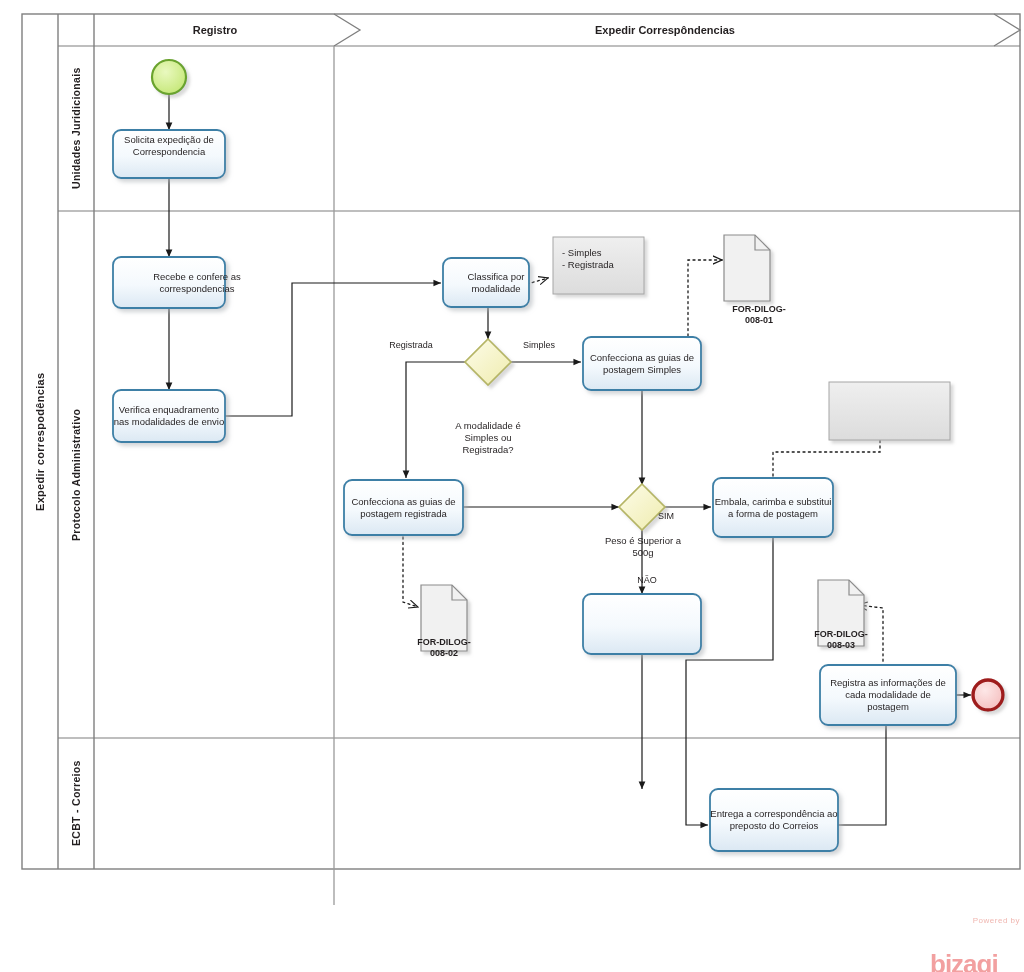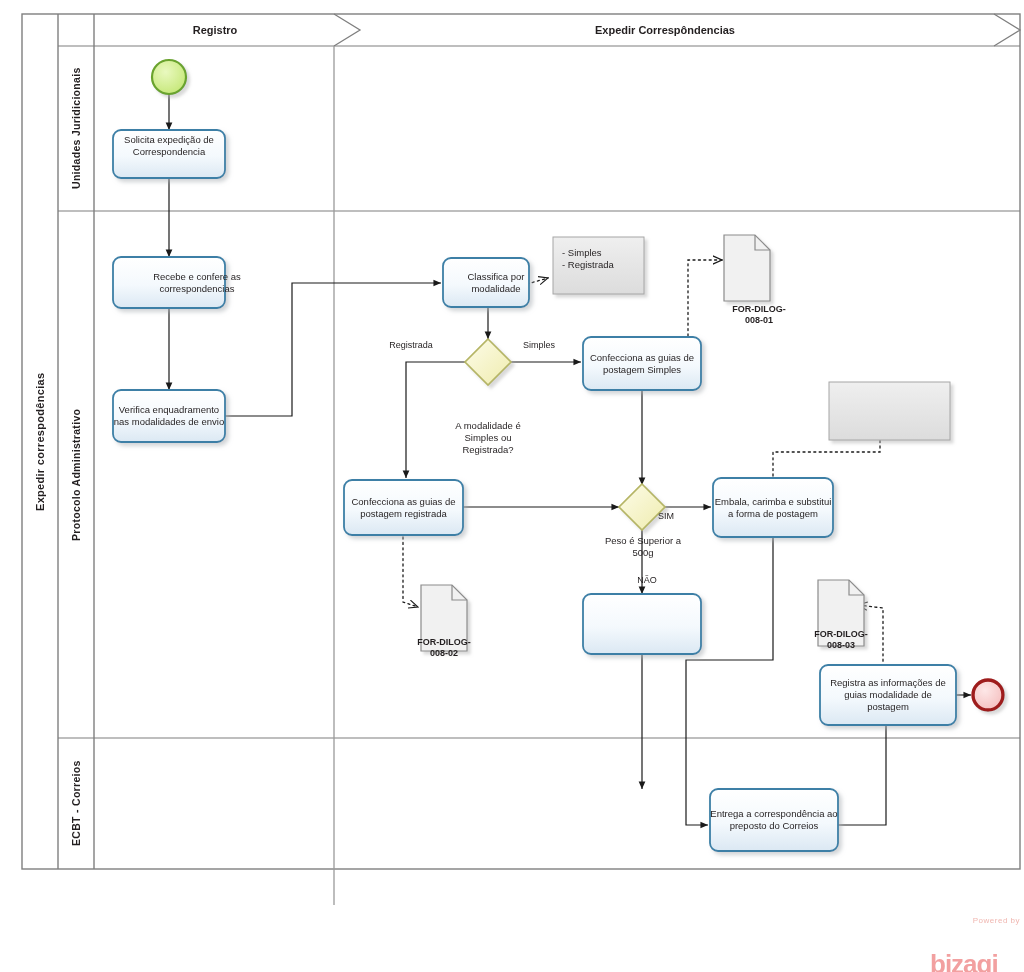--- a/index.html
+++ b/index.html
@@ -214,21 +214,21 @@
 nas modalidades de envio</div>
 <div class="node-label" style="left:443px;top:258px;width:106px;height:49px;">Classifica por
 modalidade</div>
 <div class="node-label" style="left:583px;top:337px;width:118px;height:53px;">Confecciona as guias de
 postagem Simples</div>
 <div class="node-label" style="left:344px;top:480px;width:119px;height:55px;">Confecciona as guias de
 postagem registrada</div>
 <div class="node-label" style="left:713px;top:478px;width:120px;height:59px;">Embala, carimba e substitui
 a forma de postagem</div>
 <div class="node-label" style="left:820px;top:665px;width:136px;height:60px;">Registra as informações de
-guias modalidade de
+cada modalidade de
 postagem</div>
 <div class="node-label" style="left:710px;top:789px;width:128px;height:62px;">Entrega a correspondência ao
 preposto do Correios</div>
 
 <div class="free-label" style="left:428px;top:390px;width:120px;margin-top:30px;">A modalidade é
 Simples ou
 Registrada?</div>
 <div class="free-label" style="left:588px;top:535px;width:110px;">Peso é Superior a
 500g</div>
 

